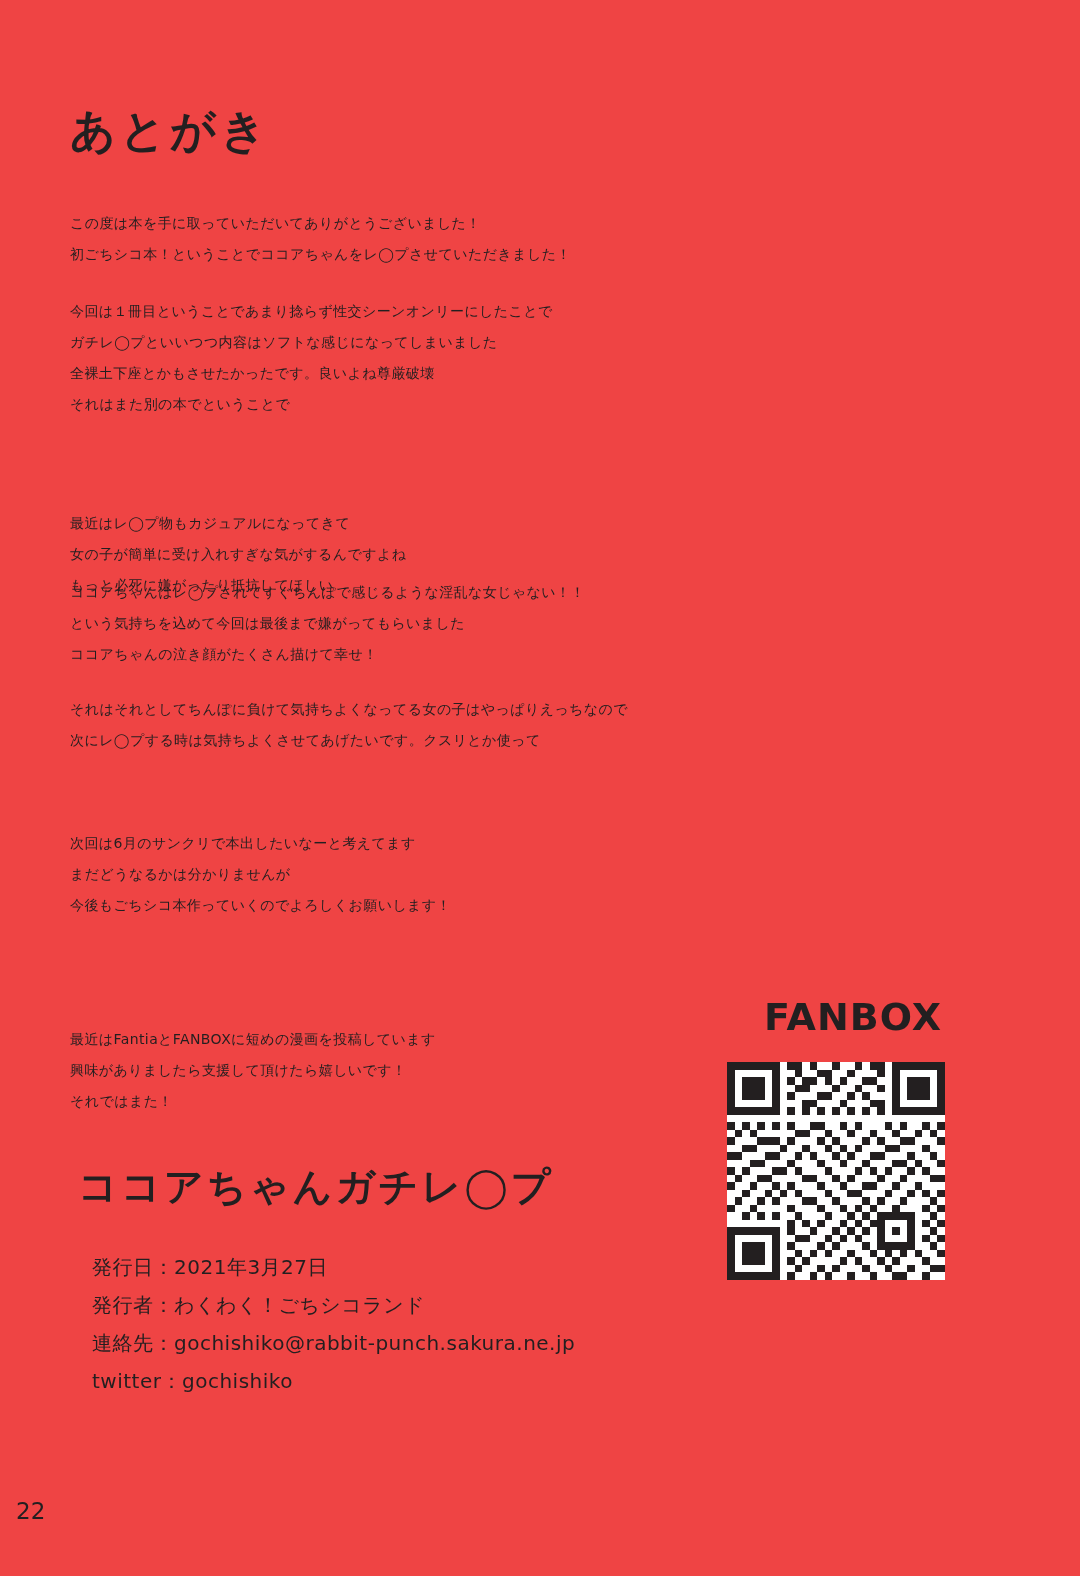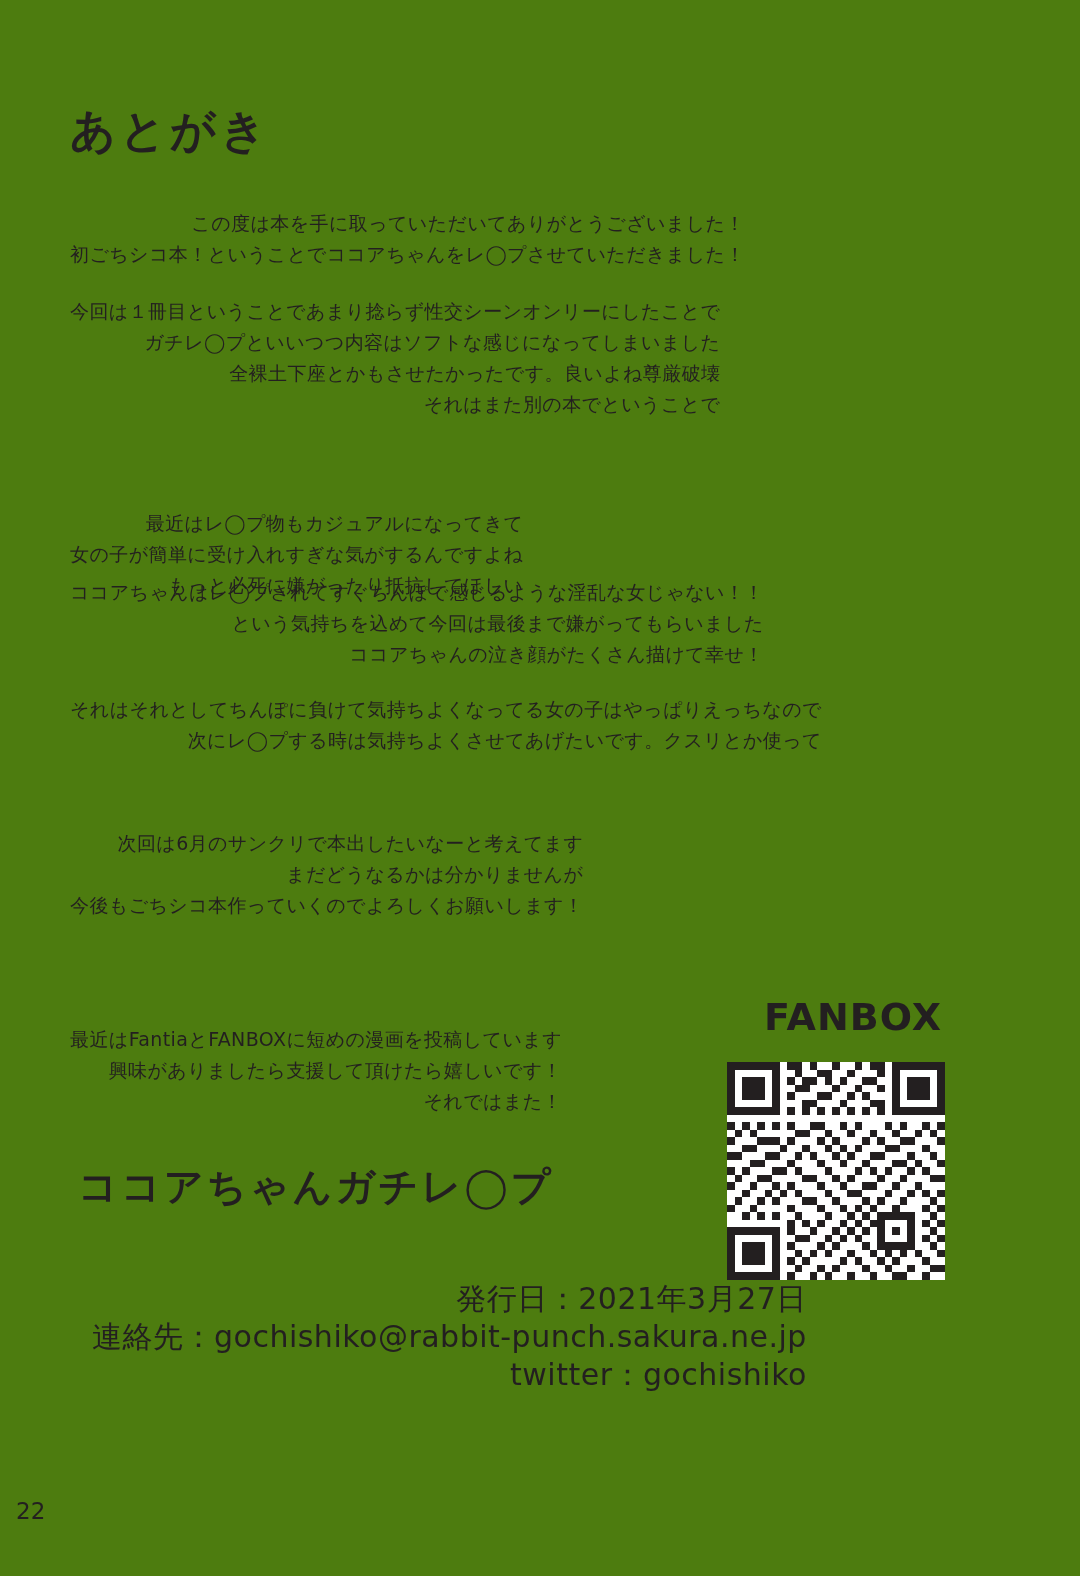--- a/index.html
+++ b/index.html
@@ -12,41 +12,40 @@
     height: 1576px;
     position: relative;
     font-family: "DejaVu Sans", "Liberation Sans", sans-serif;
     color: #231f20;
     overflow: hidden;
   }
 
   .page {
     position: absolute;
     inset: 0;
-    background: #4d7c0f;
-    text-align: right;
+    background: #ef4444;
   }
 
   
   .afterword-title {
     position: absolute;
     left: 70px;
     top: 108px;
     font-size: 45px;
     font-weight: bold;
     letter-spacing: 4px;
     line-height: 1;
     color: #231f20;
   }
 
   
   .body-block {
     position: absolute;
     left: 70px;
-    font-size: 19px;
+    font-size: 14px;
     line-height: 31px;
     letter-spacing: 0.4px;
     color: #231f20;
     white-space: pre-line;
   }
   .b1 { top: 208px; }
   .b2 { top: 296px; }
   .b3 { top: 466px; margin-top: 42px; }
   .b4 { top: 577px; }
   .b5 { top: 694px; }
@@ -79,25 +78,24 @@
     top: 1160px;
     font-size: 39px;
     font-weight: bold;
     letter-spacing: 3px;
     color: #231f20;
   }
   .colophon {
     position: absolute;
     left: 92px;
     top: 1248px;
-    font-size: 30px;
+    font-size: 20px;
     line-height: 38px;
     letter-spacing: 0.5px;
     color: #231f20;
-    margin-top: 32px;
   }
   .colophon .row { white-space: pre; }
 
   
   .page-number {
     position: absolute;
     left: 16px;
     top: 1498px;
     font-size: 23px;
     color: #231f20;
@@ -422,19 +420,20 @@
         <rect x="23" y="28" width="1" height="1"></rect>
         <rect x="26" y="28" width="1" height="1"></rect>
       </g>
     </svg>
   </div>
 
   <div class="book-title">ココアちゃんガチレ◯プ</div>
 
   <div class="colophon">
     <div class="row">発行日：2021年3月27日</div>
+    <div class="row">発行者：わくわく！ごちシコランド</div>
     <div class="row">連絡先：gochishiko@rabbit-punch.sakura.ne.jp</div>
     <div class="row">twitter：gochishiko</div>
   </div>
 
   <div class="page-number">22</div>
 
 </div>
 
 </body></html>

